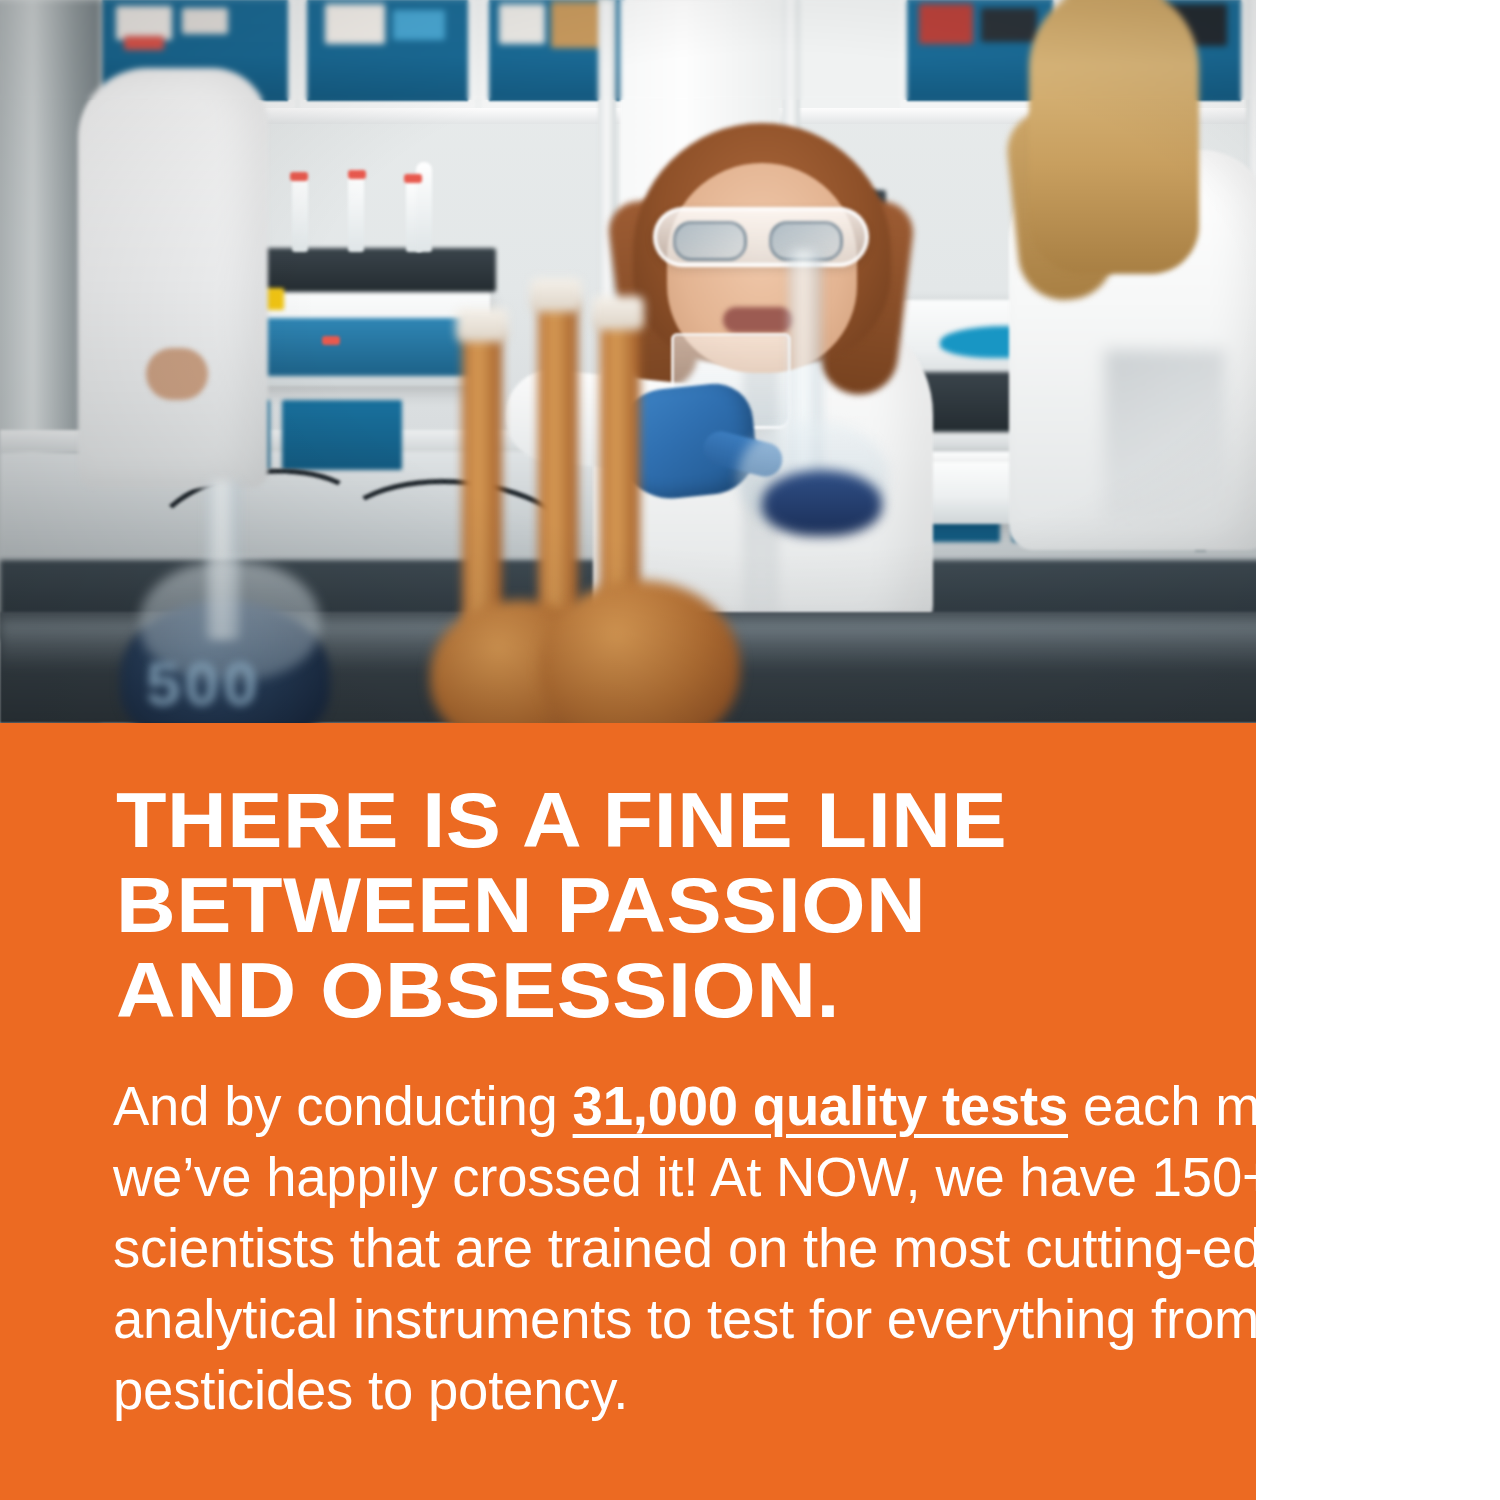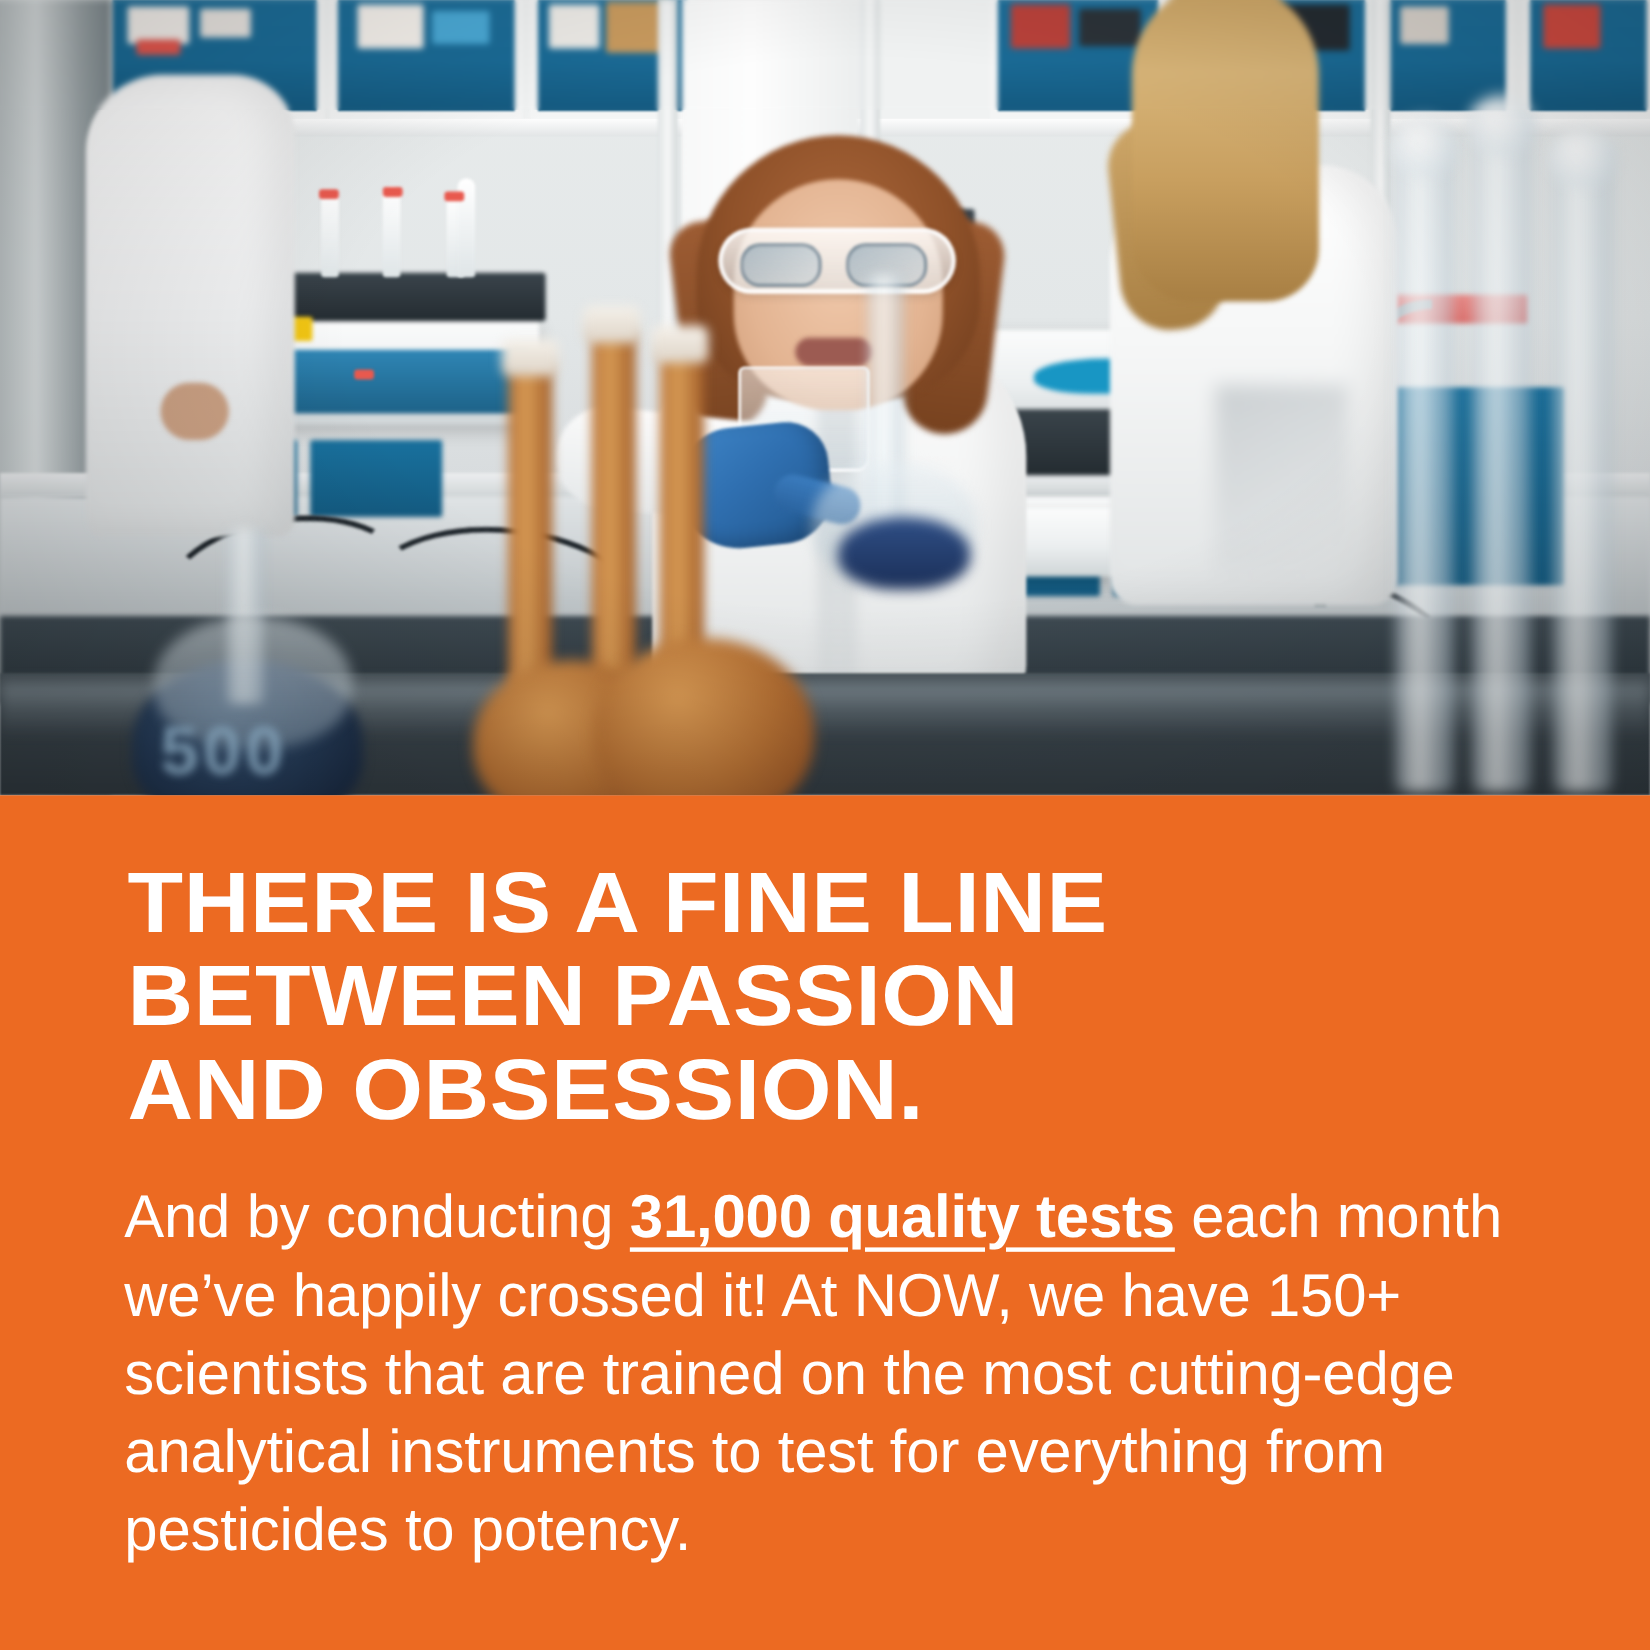--- a/index.html
+++ b/index.html
@@ -4,21 +4,21 @@
 <style>
   * { margin:0; padding:0; box-sizing:border-box; }
   html, body {
     width:1500px; height:1500px;
     background:#ffffff;
     font-family:"Liberation Sans", sans-serif;
     overflow:hidden;
   }
   #poster {
     position:relative;
-    width:1500px; height:1500px;
+    width:1256px; height:1500px;
     overflow:hidden;
   }
 
   
   .photo {
     position:absolute; left:0; top:0;
     width:1500px; height:723px;
     overflow:hidden;
     background:#2d3a42;
   }

